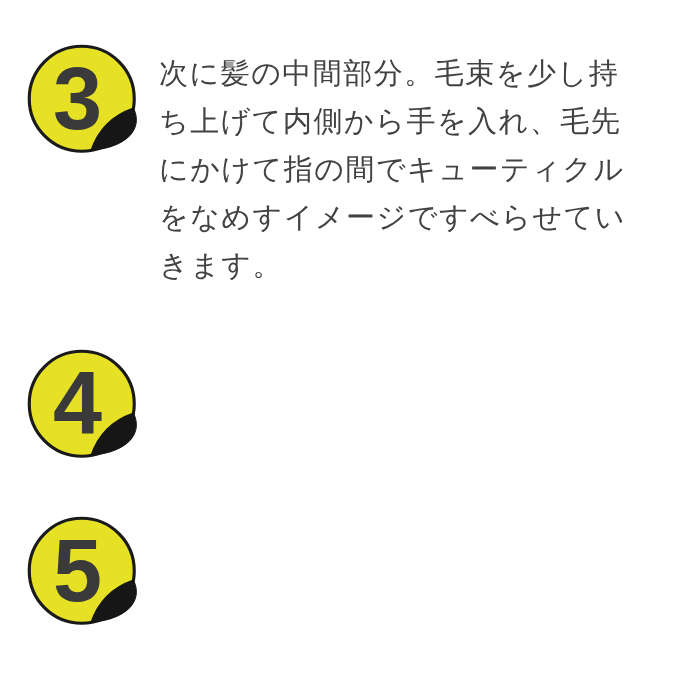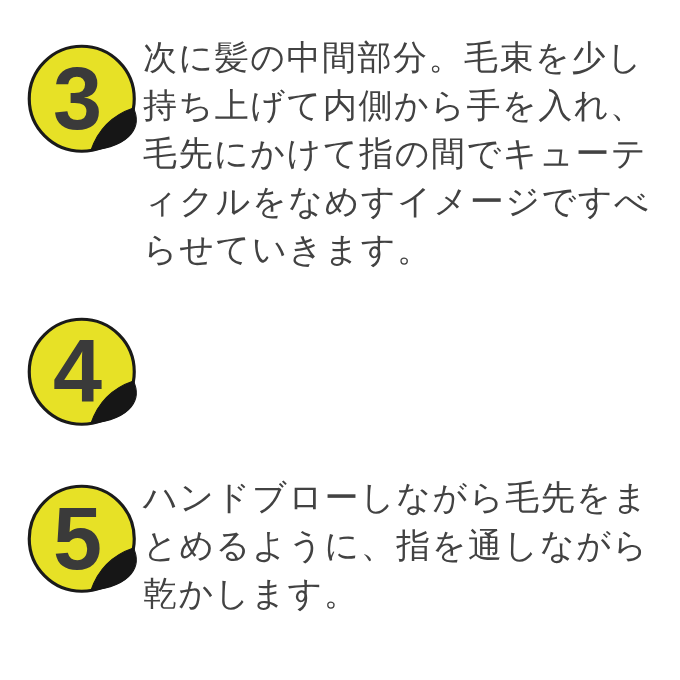--- a/index.html
+++ b/index.html
@@ -26,23 +26,23 @@
     flex: 0 0 119px;
     width: 119px;
     margin-top: 8px;
   }
   .badge-wrap svg {
     display: block;
     overflow: visible;
   }
   .step-text {
     flex: 1 1 auto;
-    margin: 0;
+    margin: 16px;
     max-width: 512px;
-    font-size: 34px;
+    font-size: 29px;
     line-height: 48px;
     letter-spacing: 1.5px;
     color: #424242;
     word-break: break-all;
     overflow-wrap: anywhere;
     font-weight: 500;
   }
   .badge-digit {
     font-family: "Liberation Sans", "DejaVu Sans", sans-serif;
     font-weight: bold;
@@ -75,16 +75,15 @@
   </div>
 
   <div class="step-row">
     <div class="badge-wrap">
       <svg width="126" height="126" viewBox="0 0 120 120">
         <circle cx="55" cy="55" r="50" fill="#e7e126" stroke="#1a1a1a" stroke-width="3"></circle>
         <path d="M 104.2 63.7 C 112 80, 104 100, 63.7 104.2 Q 74 74, 104.2 63.7 Z" fill="#161616" stroke="#161616" stroke-width="1"></path>
         <text class="badge-digit" x="51" y="84" font-size="84" fill="#3a3a3a" text-anchor="middle">5</text>
       </svg>
     </div>
-    <p class="step-text">ハンドブローしながら毛先をまとめるように、指を通しながら乾かします。</p>
   </div>
 
 </div>
 
 </body></html>

